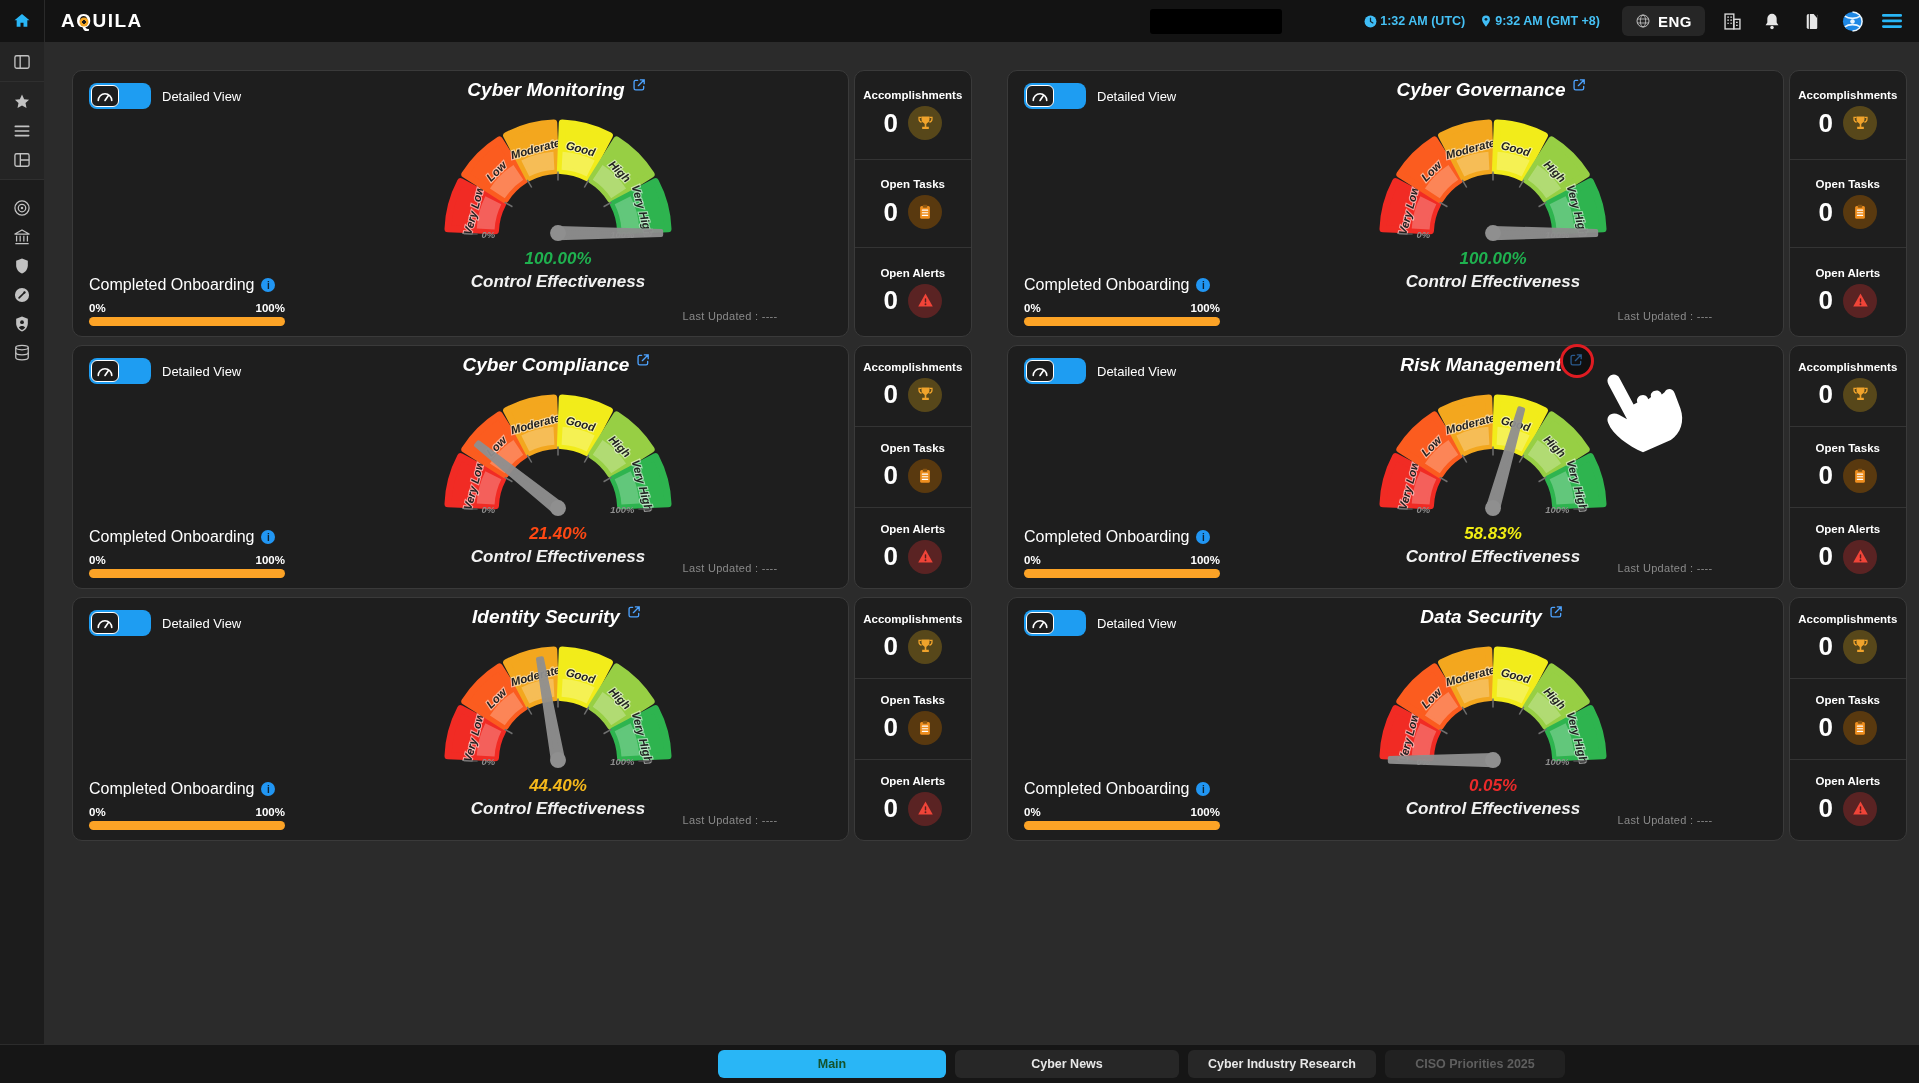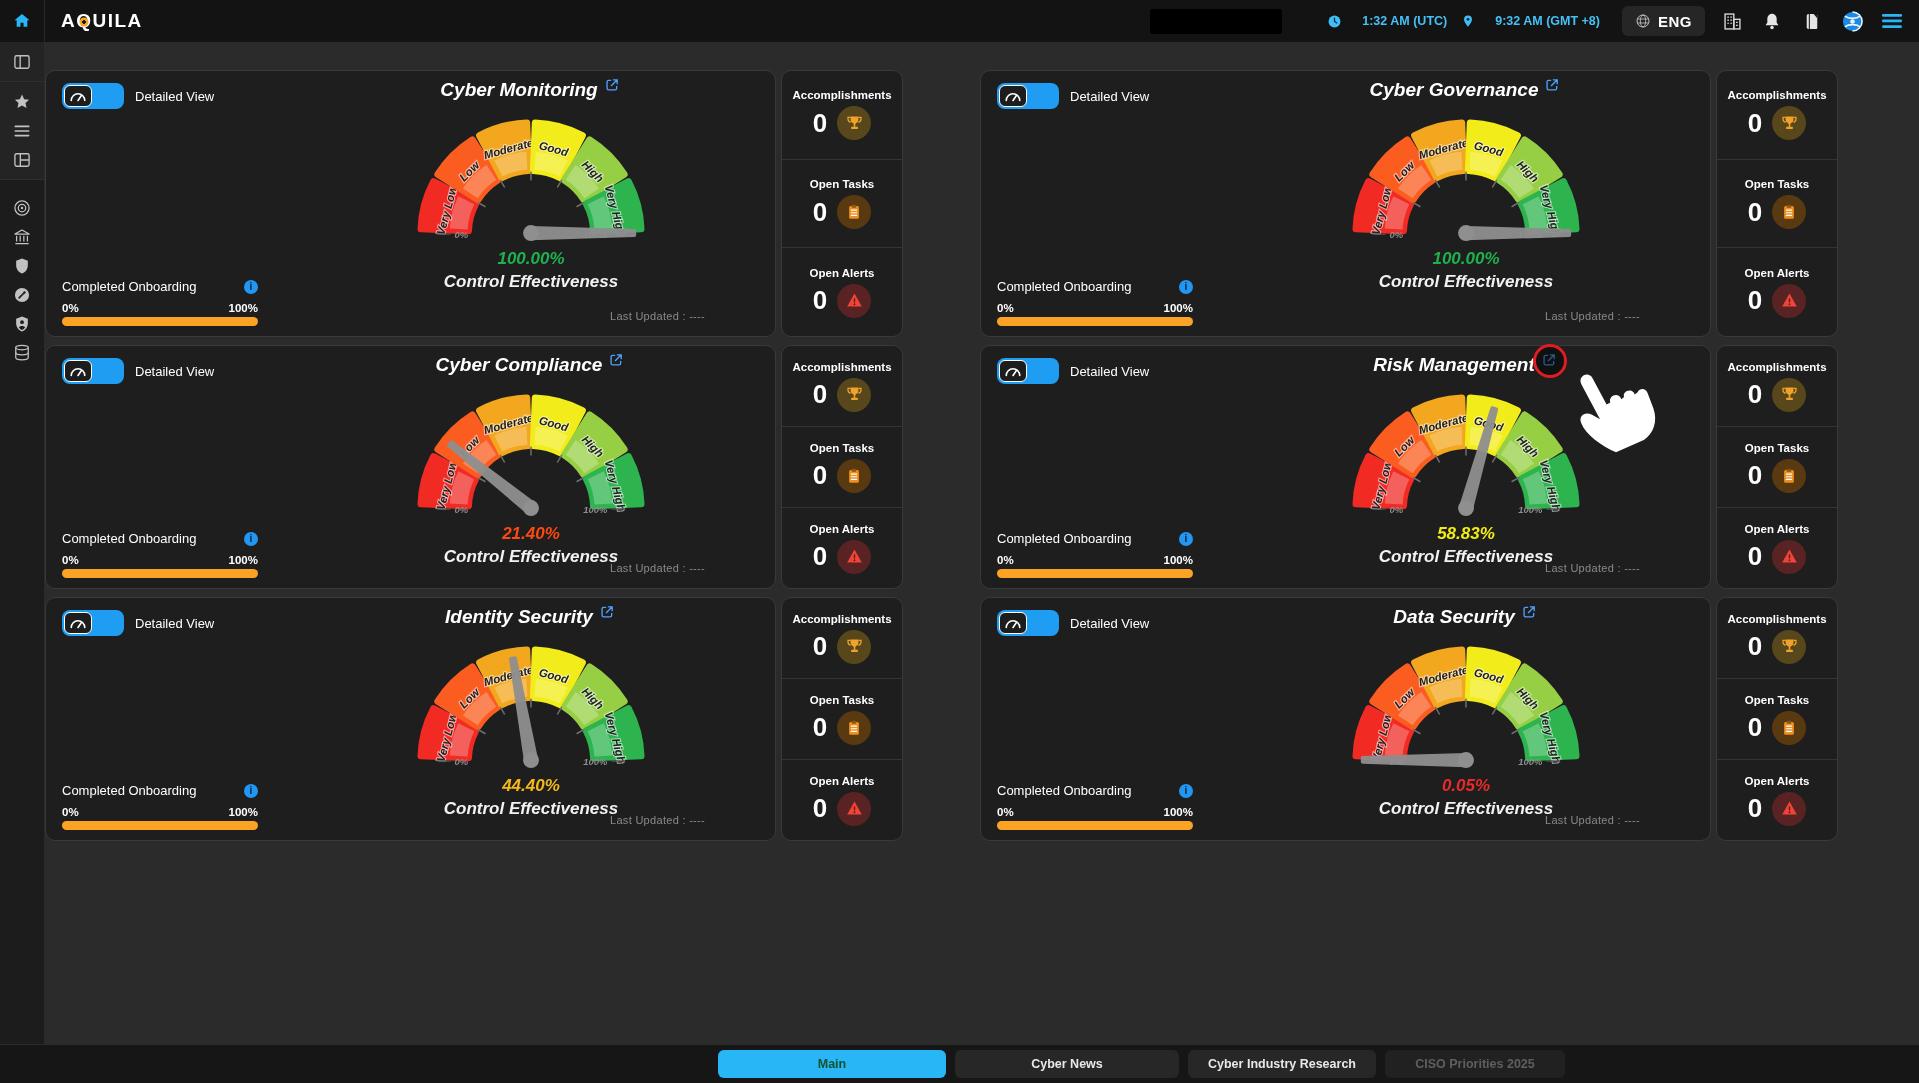--- a/index.html
+++ b/index.html
@@ -7,37 +7,37 @@
 
   
   .topbar{position:absolute;left:0;top:0;width:100%;height:42px;background:#131313;display:flex;align-items:center;z-index:20;}
   .home-cell{width:44px;height:42px;display:flex;align-items:center;justify-content:center;border-right:1px solid #2a2a2a;cursor:pointer;}
   .brand{display:flex;align-items:center;margin-left:16px;font-weight:bold;font-size:19px;letter-spacing:1.5px;color:#fff;}
   .brand .q{position:relative;display:inline-block;}
   .brand .q-dot{position:absolute;left:50%;top:54%;width:9px;height:9px;transform:translate(-50%,-50%);border-radius:50%;
     background:radial-gradient(circle,#1b1b1b 0 29%,#f5a623 30% 100%);}
   .redacted{position:absolute;left:1150px;top:9px;width:132px;height:25px;background:#000;border-radius:3px;}
   .tb-right{margin-left:auto;display:flex;align-items:center;gap:14px;padding-right:14px;}
-  .tb-time{display:flex;align-items:center;gap:20px;color:#45c1f5;font-size:12.5px;font-weight:bold;}
+  .tb-time{display:flex;align-items:center;gap:2px;color:#45c1f5;font-size:12.5px;font-weight:bold;}
   .eng-pill{display:flex;align-items:center;gap:7px;background:#262626;border-radius:6px;height:30px;padding:0 13px;margin-left:8px;cursor:pointer;}
   .eng-pill span{font-size:15px;font-weight:bold;color:#fff;letter-spacing:.5px;}
   .tb-icon{display:flex;align-items:center;justify-content:center;width:26px;height:30px;cursor:pointer;}
 
   
   .sidebar{position:absolute;left:0;top:42px;bottom:0;width:44px;background:#1c1c1c;z-index:15;}
   .sb-group{display:flex;flex-direction:column;align-items:center;}
   .sb-group.lit{background:#242424;border-bottom:1px solid #2f2f2f;}
   .sb-item{width:44px;height:29px;display:flex;align-items:center;justify-content:center;cursor:pointer;}
   .sb-pad{padding:5px 0;}
 
   
   .grid{position:absolute;left:45px;top:70px;display:grid;grid-template-columns:927px 927px;grid-template-rows:267px 244px 244px;gap:8px;}
   .row-cell{display:flex;gap:5px;}
   .card{background:#1e1e1e;border:1px solid #3a3a3a;border-radius:10px;box-sizing:border-box;}
-  .main-card{position:relative;width:731px;}
+  .main-card{position:relative;width:800px;margin-left:27px;}
   .stats-card{width:122px;display:flex;flex-direction:column;}
 
   .toggle-row{position:absolute;left:16px;top:12px;display:flex;align-items:center;gap:11px;}
   .dv-toggle{width:62px;height:26px;border-radius:8px;background:#1e9df2;display:flex;align-items:center;cursor:pointer;}
   .dv-knob{width:28px;height:22px;margin-left:2px;border-radius:6px;background:#1d1d1d;border:1.5px solid #fff;box-sizing:border-box;
     display:flex;align-items:center;justify-content:center;}
   .dv-label{font-size:13px;color:#fff;}
 
   .gauge-col{position:absolute;left:285px;top:8px;width:400px;display:flex;flex-direction:column;align-items:center;font-style:italic;}
   .card-title-row{display:flex;align-items:flex-start;gap:6px;}
@@ -46,21 +46,21 @@
   .gauge-value{font-size:17px;font-weight:800;margin-top:-3px;}
   .ce-label{font-size:17px;font-weight:bold;color:#f2f2f2;margin-top:3px;}
 
   .seg-label{font-size:11.5px;font-weight:bold;fill:#222;text-anchor:middle;dominant-baseline:middle;
     paint-order:stroke;stroke:rgba(255,255,255,.55);stroke-width:2.2px;}
   .g-minmax{font-size:9.5px;font-weight:bold;fill:#8f8f8f;}
 
   .last-updated{position:absolute;right:70px;bottom:14px;font-size:11px;color:#8a8a8a;letter-spacing:.3px;}
 
   .onboarding{position:absolute;left:16px;bottom:10px;width:196px;}
-  .ob-label-row{display:flex;align-items:center;gap:7px;font-size:13px;color:#fff;justify-content:space-between;}
+  .ob-label-row{display:flex;align-items:center;gap:7px;font-size:16px;color:#fff;}
   .info-icon{width:14px;height:14px;border-radius:50%;background:#2196f3;color:#0c2233;font-size:10px;font-weight:bold;
     display:flex;align-items:center;justify-content:center;cursor:pointer;}
   .info-icon::before{content:"i";}
   .ob-scale{display:flex;justify-content:space-between;font-size:11.5px;font-weight:bold;color:#fff;margin-top:8px;}
   .ob-bar{height:9px;border-radius:5px;background:#fca326;margin-top:3px;}
 
   .stat-cell{flex:1;display:flex;flex-direction:column;align-items:center;justify-content:center;gap:5px;border-bottom:1px solid #343434;}
   .stat-cell:last-child{border-bottom:none;}
   .stat-label{font-size:11.5px;font-weight:bold;color:#fff;text-align:center;}
   .stat-value-row{display:flex;align-items:center;gap:10px;}

